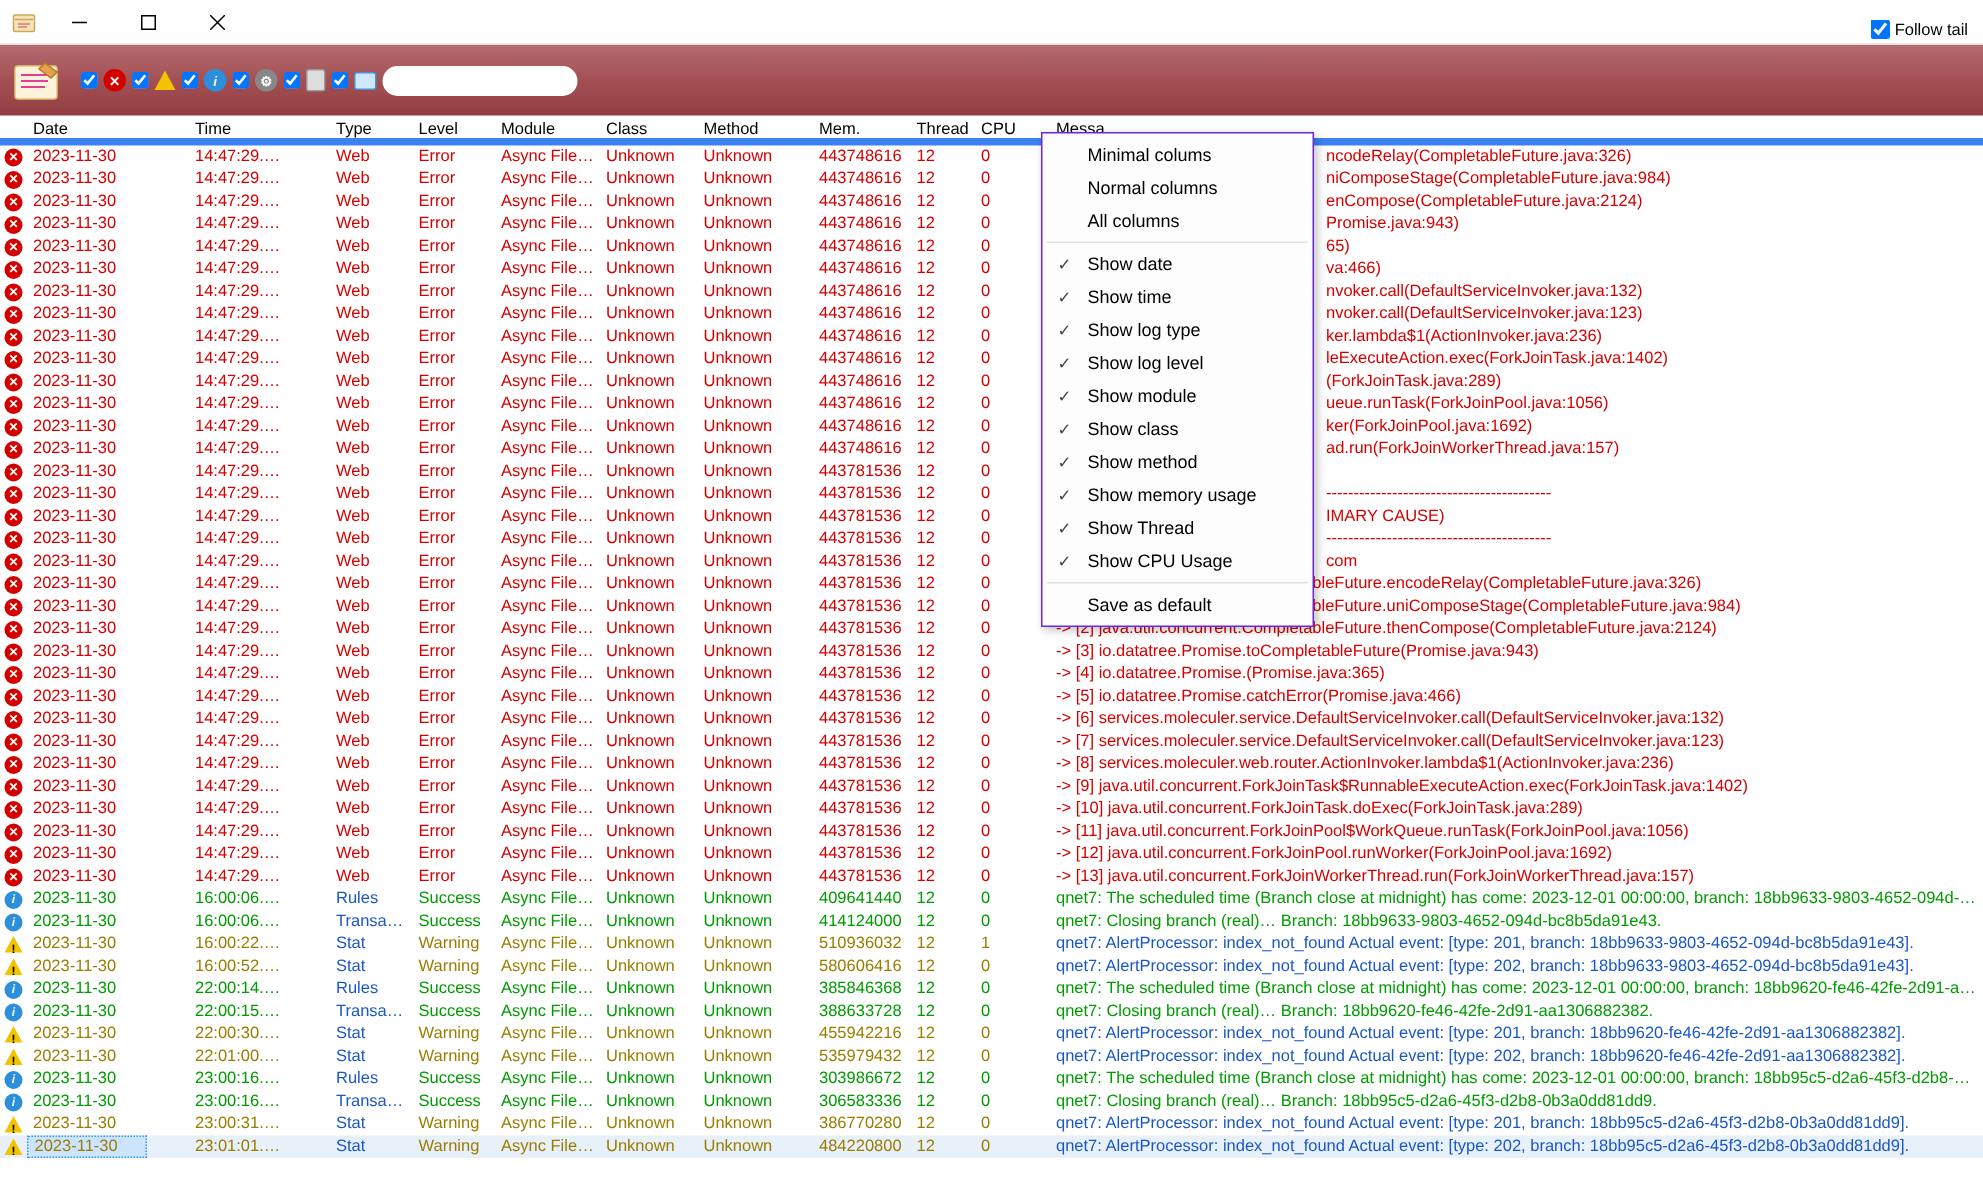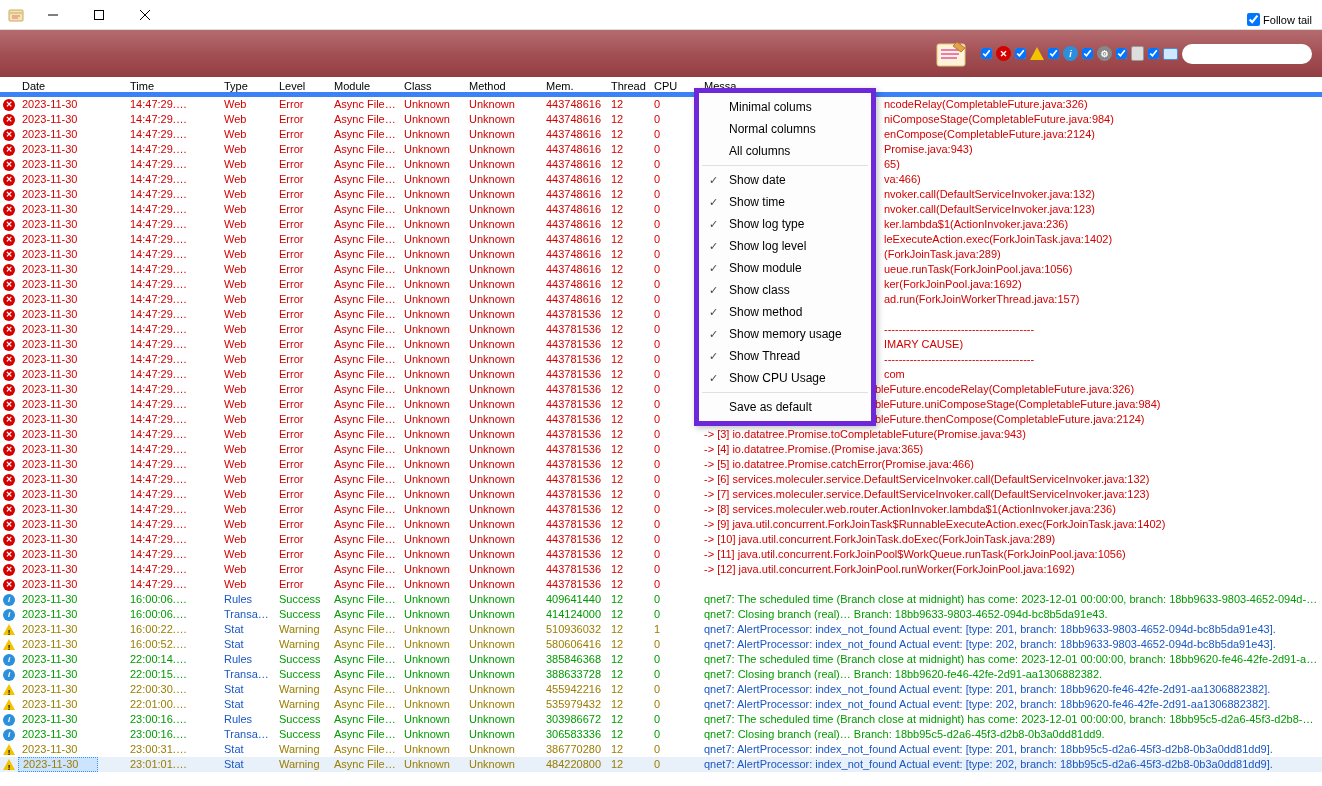--- a/index.html
+++ b/index.html
@@ -7,21 +7,21 @@
 
 
 .titlebar { height: 30px; display: flex; align-items: center; padding: 0 2px 0 8px; background: #fff; border-bottom: 1px solid #ddd; }
 .titlebar-icon { width: 16px; height: 16px; margin-right: 6px; }
 .titlebar-icon svg { width: 16px; height: 16px; }
 .titlebar-title { font-size: 12px; color: #000; flex: 1; }
 .window-controls { display: flex; }
 .wc-btn { width: 46px; height: 30px; display: flex; align-items: center; justify-content: center; color: #000; }
 
 
-.toolbar { height: 47px; background: linear-gradient(to bottom, #b56c6f 0%, #a35054 50%, #923d42 100%); display: flex; align-items: center; padding: 0 10px 0 6px; color: #fff; position: relative; justify-content: flex-end; }
+.toolbar { height: 47px; background: linear-gradient(to bottom, #b56c6f 0%, #a35054 50%, #923d42 100%); display: flex; align-items: center; padding: 0 10px 0 6px; color: #fff; position: relative; }
 .tb-logo { width: 40px; height: 36px; margin-right: 8px; display: flex; align-items: center; justify-content: center; }
 .tb-logo svg { width: 36px; height: 32px; }
 .tb-path { font-size: 13px; font-weight: bold; color: #f3e7e7; flex: 1; }
 .tb-right { display: flex; align-items: center; gap: 4px; }
 .follow-tail { position: absolute; right: 10px; top: -17px; font-size: 11px; display: flex; align-items: center; gap: 3px; color: #000; }
 .follow-tail input { margin: 0; }
 .tb-check { width: 11px; height: 11px; }
 .tb-search { background: #fff; border-radius: 10px; height: 20px; width: 130px; display: flex; align-items: center; padding: 0 6px; }
 .tb-search svg { width: 14px; height: 14px; }
 .tb-search input { border: none; outline: none; flex: 1; font-size: 11px; background: transparent; }
@@ -63,21 +63,21 @@
 .row.selected .c-date { background: #cce4ff; border: 1px dotted #3399ff; line-height: 13px; }
 
 
 .ic { width: 12px; height: 12px; border-radius: 50%; display: flex; align-items: center; justify-content: center; font-size: 8px; font-weight: bold; color: #fff; }
 .ic-error { background: #d40000; }
 .ic-info  { background: #2b8fdb; font-style: italic; }
 .ic-warn  { width: 0; height: 0; border-left: 6px solid transparent; border-right: 6px solid transparent; border-bottom: 11px solid #f3c300; border-radius: 0; position: relative; }
 .ic-warn::after { content: "!"; position: absolute; top: 1px; left: -2px; width: 4px; text-align: center; color: #000; font-size: 8px; font-weight: bold; }
 
 
-.ctx { position: absolute; top: 88px; left: 694px; width: 182px; background: #fdfdfd; border: 5px solid #6d28d9; box-shadow: 2px 2px 6px rgba(0,0,0,0.25); padding: 3px 2px; z-index: 100; }
+.ctx { position: absolute; top: 88px; left: 694px; width: 182px; background: #fdfdfd; border: 1px solid #6d28d9; box-shadow: 2px 2px 6px rgba(0,0,0,0.25); padding: 3px 2px; z-index: 100; }
 .ctx-item { display: flex; align-items: center; height: 22px; padding: 0 10px 0 28px; font-size: 12px; color: #000; position: relative; }
 .ctx-sep { height: 1px; background: #e0e0e0; margin: 3px 1px; }
 .ctx-check { position: absolute; left: 8px; font-size: 11px; color: #444; }
 
 
 .ticon { width: 15px; height: 15px; border-radius: 50%; display: inline-flex; align-items: center; justify-content: center; font-size: 9px; color: #fff; font-weight: bold; }
 .ticon.err { background: #d40000; }
 .ticon.warn { width: 0; height: 0; border-left: 7px solid transparent; border-right: 7px solid transparent; border-bottom: 13px solid #f3c300; border-radius: 0; }
 .ticon.info { background: #2b8fdb; font-style: italic; }
 .ticon.gear { background: #888; }
@@ -689,20 +689,21 @@
       <div class="c-date lv-error">2023-11-30</div>
       <div class="c-time lv-error">14:47:29.634</div>
       <div class="c-type lv-error">Web</div>
       <div class="c-level lv-error">Error</div>
       <div class="c-mod lv-error">Async File L…</div>
       <div class="c-class lv-error">Unknown</div>
       <div class="c-meth lv-error">Unknown</div>
       <div class="c-mem lv-error">443781536</div>
       <div class="c-thread lv-error">12</div>
       <div class="c-cpu lv-error">0</div>
+      <div class="c-msg msg-error">-&gt; [13] java.util.concurrent.ForkJoinWorkerThread.run(ForkJoinWorkerThread.java:157)</div>
     </div>
     <div class="row">
       <div class="c-ico">
         <span class="ic ic-info">i</span>
       </div>
       <div class="c-date lv-success">2023-11-30</div>
       <div class="c-time lv-success">16:00:06.397</div>
       <div class="c-type tp-transa">Rules</div>
       <div class="c-level lv-success">Success</div>
       <div class="c-mod lv-success">Async File L…</div>

